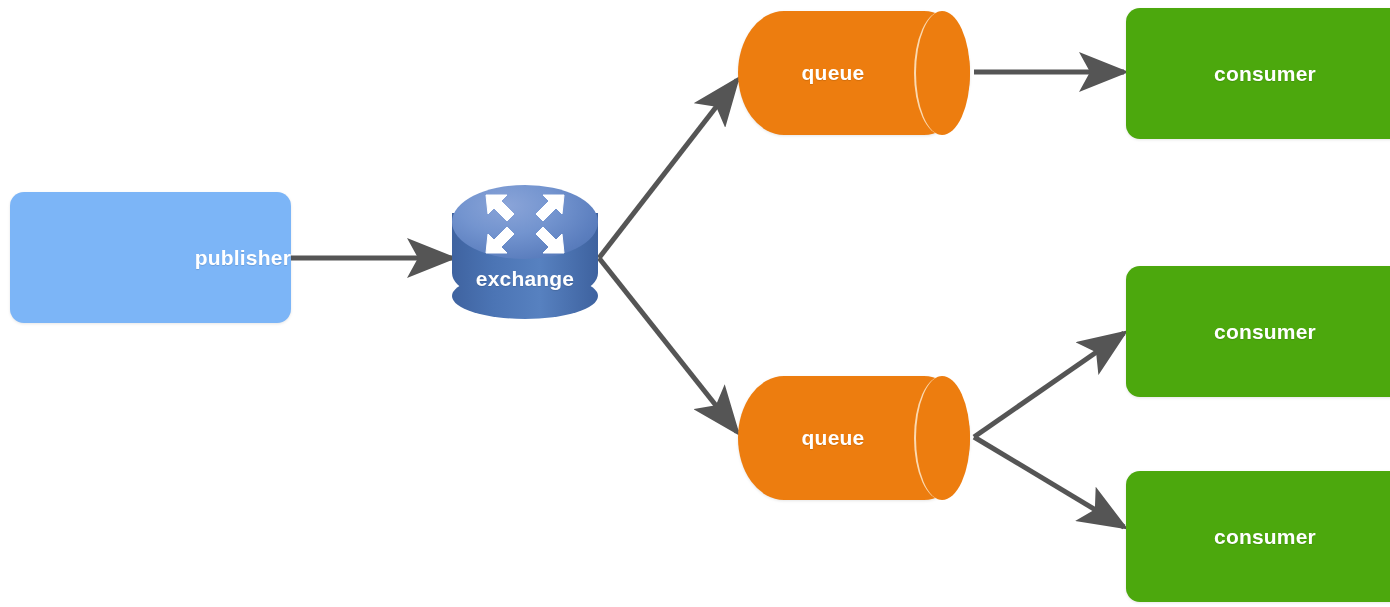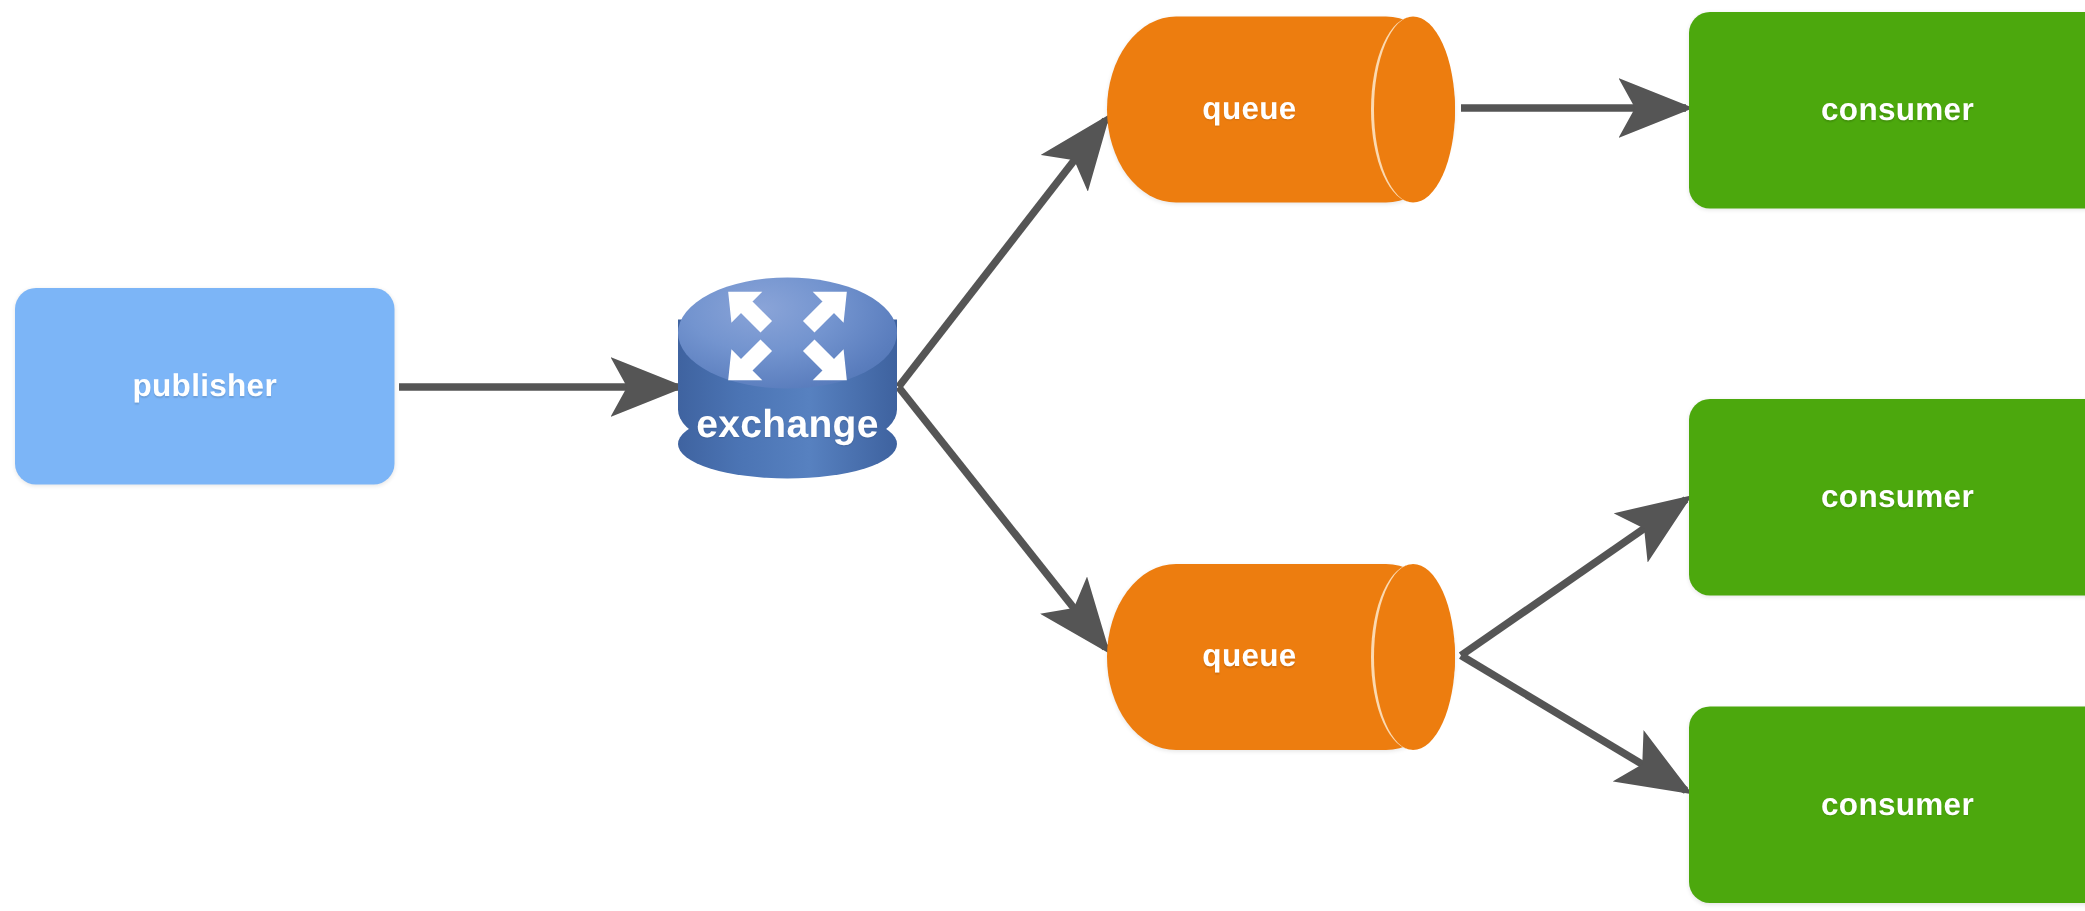--- a/index.html
+++ b/index.html
@@ -35,27 +35,27 @@
     text-align: center;
     white-space: nowrap;
     text-shadow: 0 1px 1px rgba(0,0,0,0.12);
   }
 
   
   .publisher-box {
     position: absolute;
     left: 10px;
     top: 192px;
-    width: 253px;
+    width: 281px;
     height: 131px;
     background: #7cb5f7;
     border-radius: 14px;
     display: flex;
     align-items: center;
-    justify-content: center;
+    justify-content: flex-end;
     box-shadow: 0 1px 3px rgba(0,0,0,0.10);
   }
 
   
   .consumer-box {
     position: absolute;
     background: #4ca80d;
     border-radius: 14px;
     display: flex;
     align-items: center;
@@ -149,21 +149,21 @@
     width: 90px;
     height: 66px;
   }
   .ex-label {
     position: absolute;
     left: 0;
     top: 82px;
     width: 146px;
     text-align: center;
   }
-  .ex-label .node-label { font-size: 26px; }
+  .ex-label .node-label { font-size: 21px; }
 </style>
 </head>
 <body>
 
 <div id="canvas">
 
   <svg id="edges" viewBox="0 0 1390 607" width="1390" height="607">
     <defs>
       <marker id="arrowhead" markerWidth="10" markerHeight="8" refX="9" refY="4" orient="auto" markerUnits="strokeWidth">
         <path d="M0,0 L10,4 L0,8 L2.2,4 Z" fill="#555555"></path>

